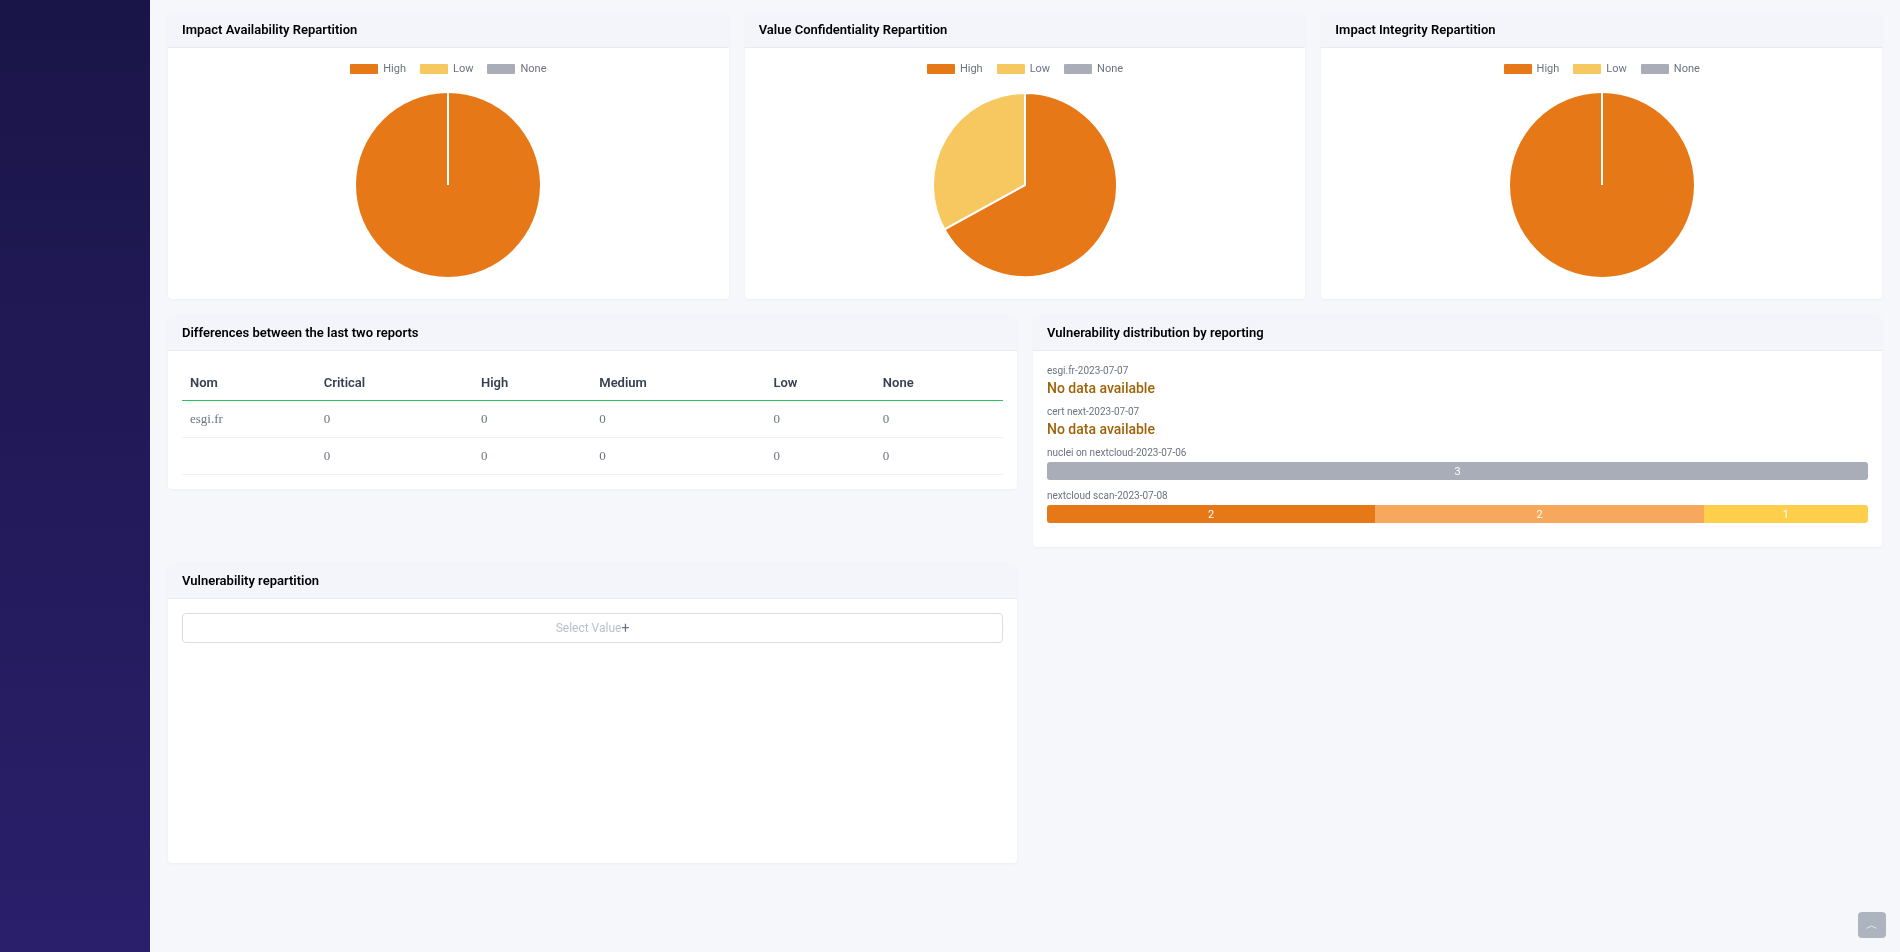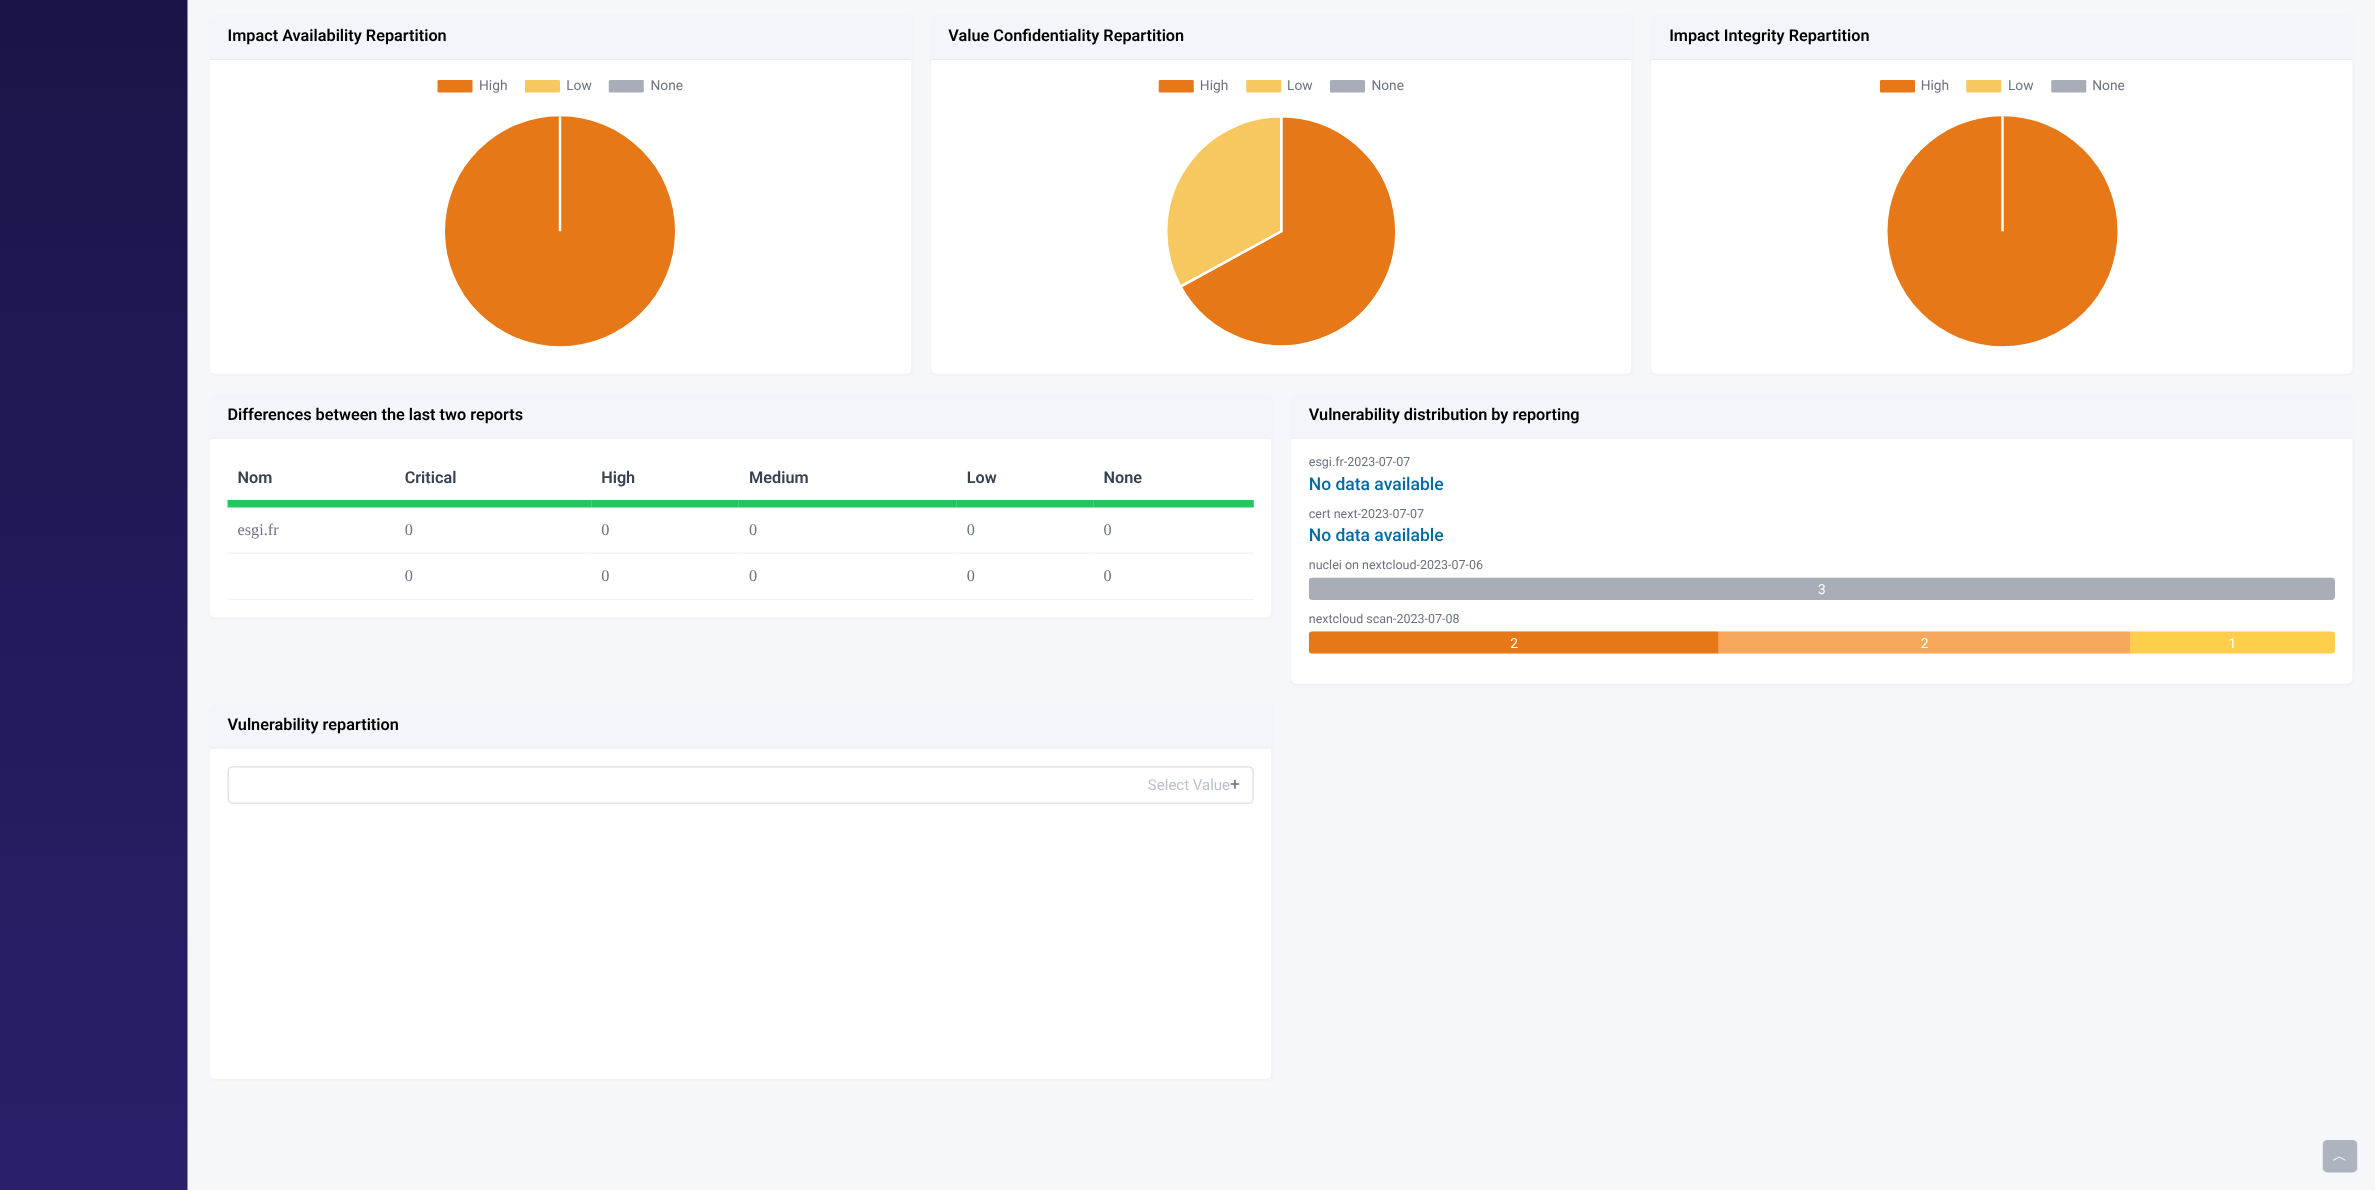--- a/index.html
+++ b/index.html
@@ -74,39 +74,39 @@
 table {
   width: 100%;
   border-collapse: collapse;
   font-size: 13px;
 }
 th {
   text-align: left;
   font-weight: 600;
   color: #374151;
   padding: 10px 8px;
-  border-bottom: 6px solid #22c55e;
+  border-bottom: 1px solid #22c55e;
 }
 td {
   padding: 10px 8px;
   border-bottom: 1px solid #f0f1f5;
   color: #6b7280;
   font-family: Liberation Serif, serif;
 }
 .dist-entry {
   margin-bottom: 10px;
 }
 .dist-label {
   font-size: 10px;
   color: #6b7280;
   margin-bottom: 4px;
 }
 .no-data {
   font-size: 14px;
-  color: #0369a1;
+  color: #a16207;
   font-weight: 500;
 }
 .bar {
   display: flex;
   height: 18px;
   border-radius: 3px;
   overflow: hidden;
   font-size: 11px;
   color: #fff;
 }
@@ -117,21 +117,21 @@
 }
 .repartition-card { flex: 1.6; min-height: 300px; }
 .select-box {
   width: 100%;
   border: 1px solid #d9dde6;
   border-radius: 4px;
   padding: 6px 10px;
   font-size: 12px;
   color: #b9bfcd;
   display: flex;
-  justify-content: flex-end;
+  justify-content: center;
   align-items: center;
   background: #fff;
 }
 .plus { color: #6b7280; font-size: 14px; }
 .scroll-top {
   position: fixed;
   right: 14px;
   bottom: 14px;
   width: 28px;
   height: 26px;

